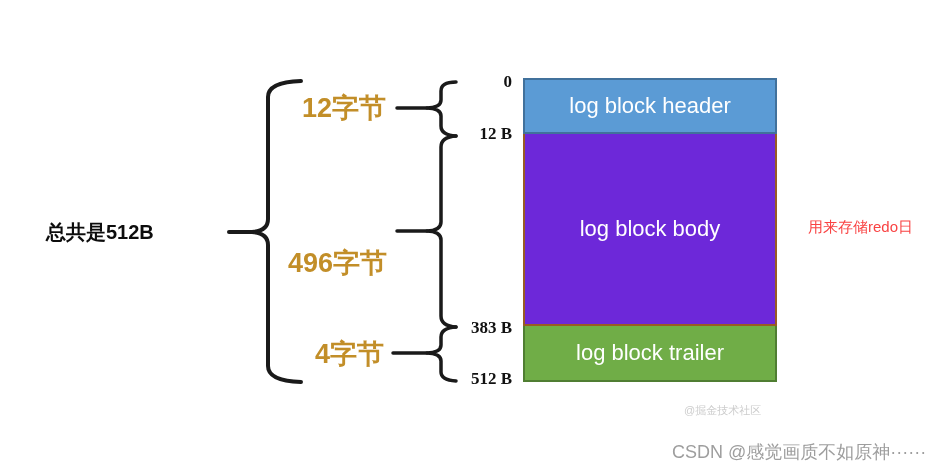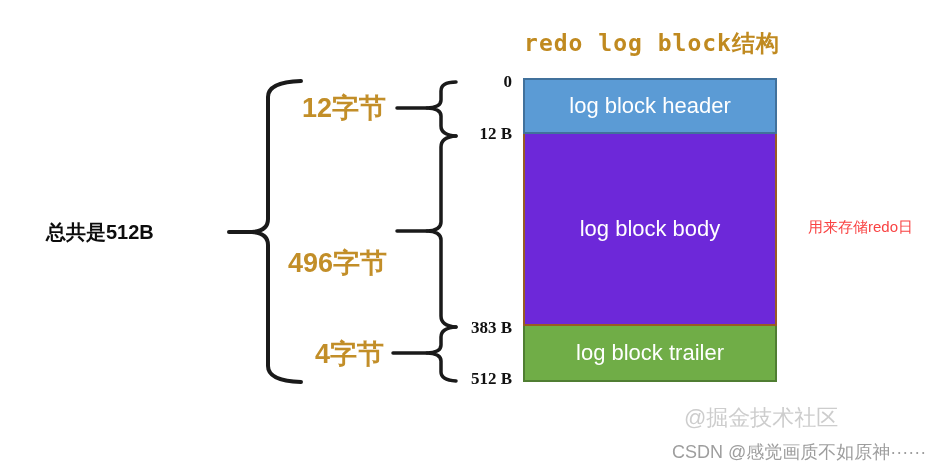--- a/index.html
+++ b/index.html
@@ -81,38 +81,37 @@
   .annotation {
     position: absolute;
     left: 808px; top: 218px;
     font-size: 15px;
     color: #f94343;
     white-space: nowrap;
   }
   .watermark-juejin {
     position: absolute;
     left: 684px; top: 403px;
-    font-size: 22px;
+    font-size: 11px;
     color: #cdcdcd;
     white-space: nowrap;
   }
   .watermark-csdn {
     position: absolute;
     left: 672px; top: 440px;
     font-size: 18px;
     color: #9e9e9e;
     white-space: nowrap;
   }
 </style>
 </head>
 <body>
 
 <div class="page">
 
-  <div class="title">redo log block结构</div>
 
   <svg class="braces" width="947" height="474" viewBox="0 0 947 474" fill="none" stroke="#1a1a1a" stroke-linecap="round" stroke-linejoin="round">
 
     <path stroke-width="4" d="M 301 81 Q 268 82 268 97 L 268 219 Q 268 231 252 232 Q 268 233 268 245 L 268 366 Q 268 381 301 382"></path>
     <path stroke-width="4" d="M 229 232 L 252 232"></path>
 
     <path stroke-width="3.5" d="M 456 82 Q 441 82 441 91 L 441 100 Q 441 107.5 427 108 Q 441 108.5 441 116 L 441 126 Q 441 135 456 136"></path>
 
     <path stroke-width="3.5" d="M 456 136 Q 441 137 441 147 L 441 222 Q 441 230.5 427 231 Q 441 231.5 441 240 L 441 316 Q 441 326 456 327"></path>
 

